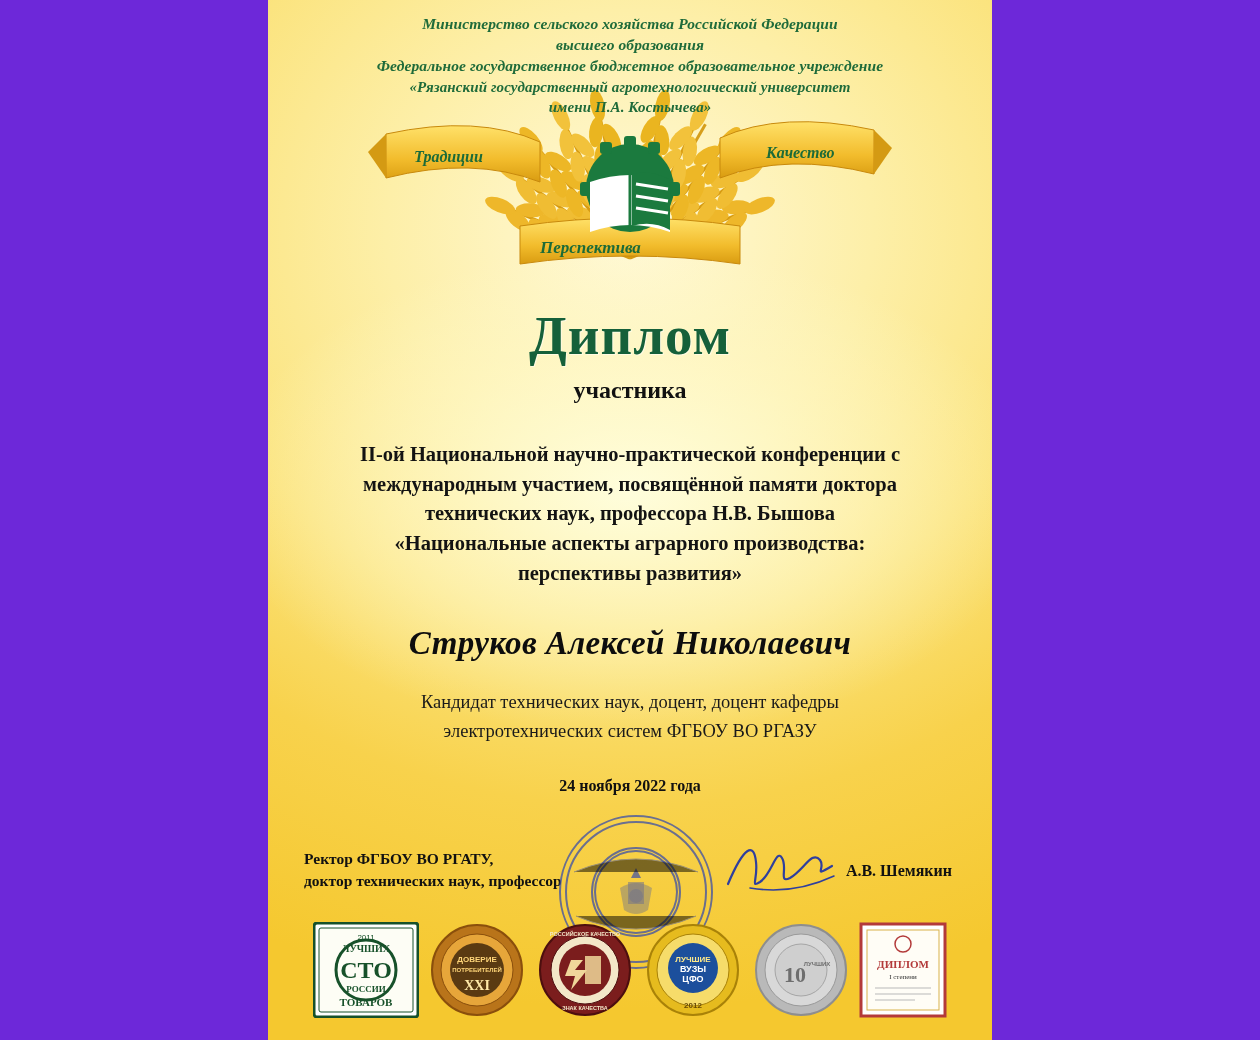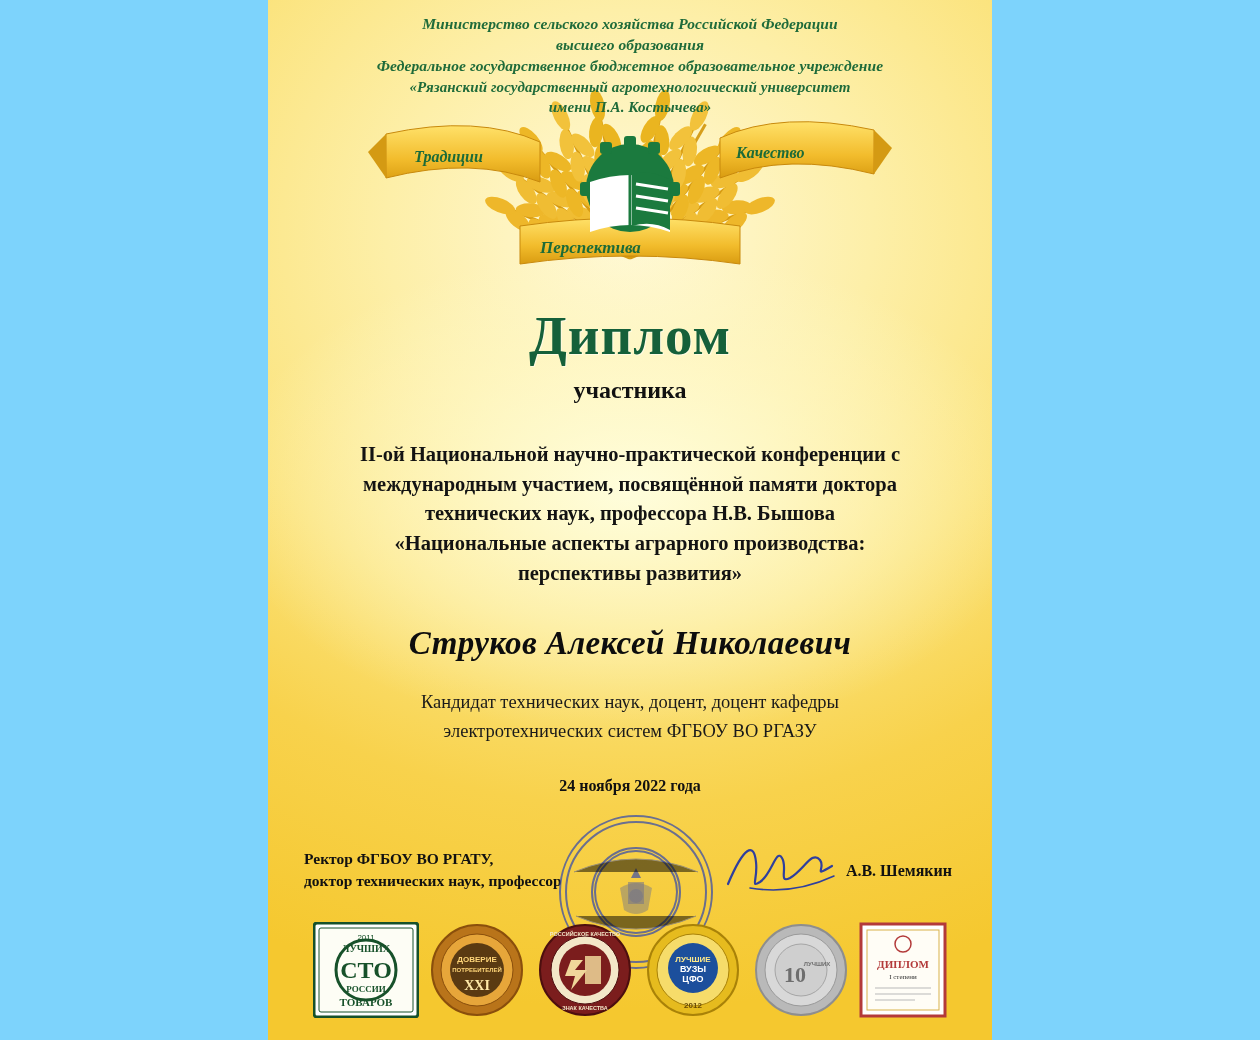--- a/index.html
+++ b/index.html
@@ -10,21 +10,21 @@
     height: 1040px;
     overflow: hidden;
   }
   body {
     font-family: "Liberation Serif", serif;
   }
   .screen {
     position: relative;
     width: 1260px;
     height: 1040px;
-    background: #7dd3fc;
+    background: #6d28d9;
   }
   
   .diploma {
     position: absolute;
     left: 268px;
     top: 0;
     width: 724px;
     height: 1040px;
     background:
       radial-gradient(ellipse 120% 75% at 50% 22%, #fff9d8 0%, #fdefa8 28%, #fbe37c 52%, #f8d24c 74%, #f5c82f 100%);
@@ -69,21 +69,21 @@
   .ribbon-word {
     position: absolute;
     font-family: "Liberation Serif", serif;
     font-weight: bold;
     font-style: italic;
     color: #1c6b38;
     font-size: 16px;
     white-space: nowrap;
   }
   .rw-trad { left: 146px; top: 62px; }
-  .rw-kach { left: 468px; top: 58px; }
+  .rw-kach { left: 498px; top: 58px; }
   .rw-persp { left: 272px; top: 152px; font-size: 17px; }
 
   
   .body-wrap {
     position: absolute;
     left: 0;
     top: 300px;
     width: 100%;
     text-align: center;
   }

